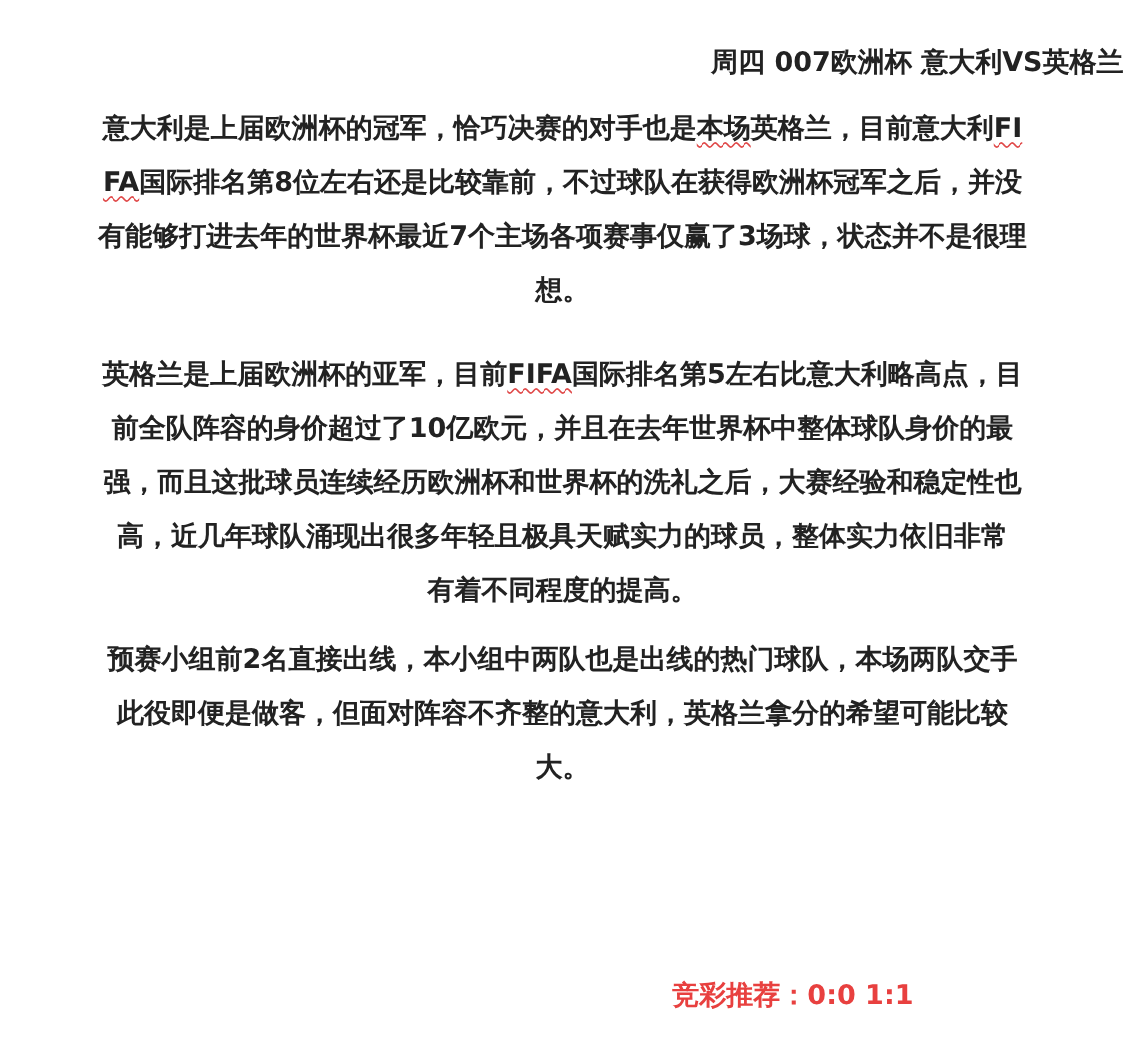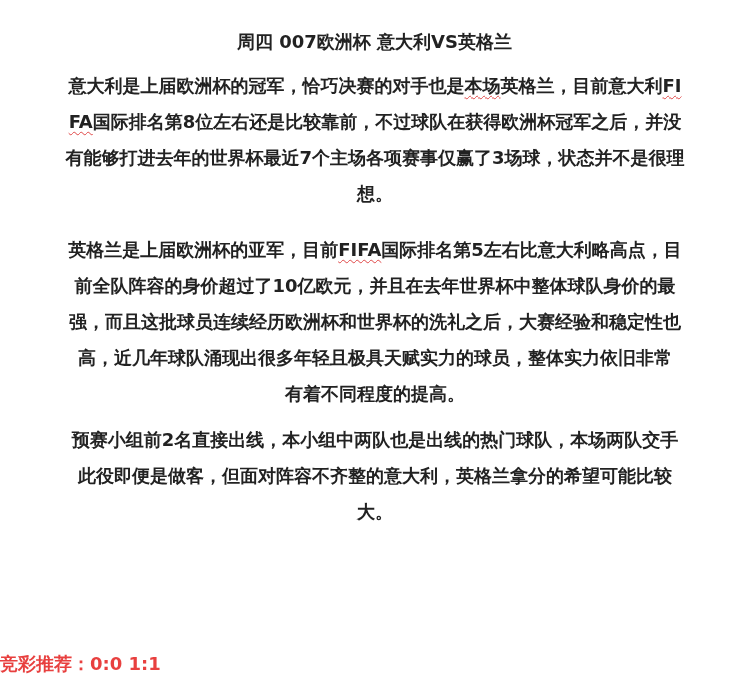--- a/index.html
+++ b/index.html
@@ -17,21 +17,21 @@
   .article {
     position: relative;
     width: 749px;
     height: 695px;
   }
   .title {
     position: absolute;
     left: 0;
     top: 28px;
     width: 749px;
-    text-align: center;
+    text-align: right;
     font-size: 18px;
     font-weight: bold;
     line-height: 28px;
     color: #222222;
     letter-spacing: 0px;
   }
   .para {
     position: absolute;
     left: 42px;
     width: 666px;
@@ -52,21 +52,21 @@
   .squiggle {
     text-decoration: underline wavy #e04848;
     text-decoration-thickness: 1px;
     text-underline-offset: 3px;
   }
   .recommend {
     position: absolute;
     left: 0;
     top: 650px;
     width: 609px;
-    text-align: left;
+    text-align: right;
     font-size: 18px;
     font-weight: bold;
     line-height: 28px;
     color: #e8403f;
   }
 </style>
 </head>
 <body>
 
 <div class="article">

